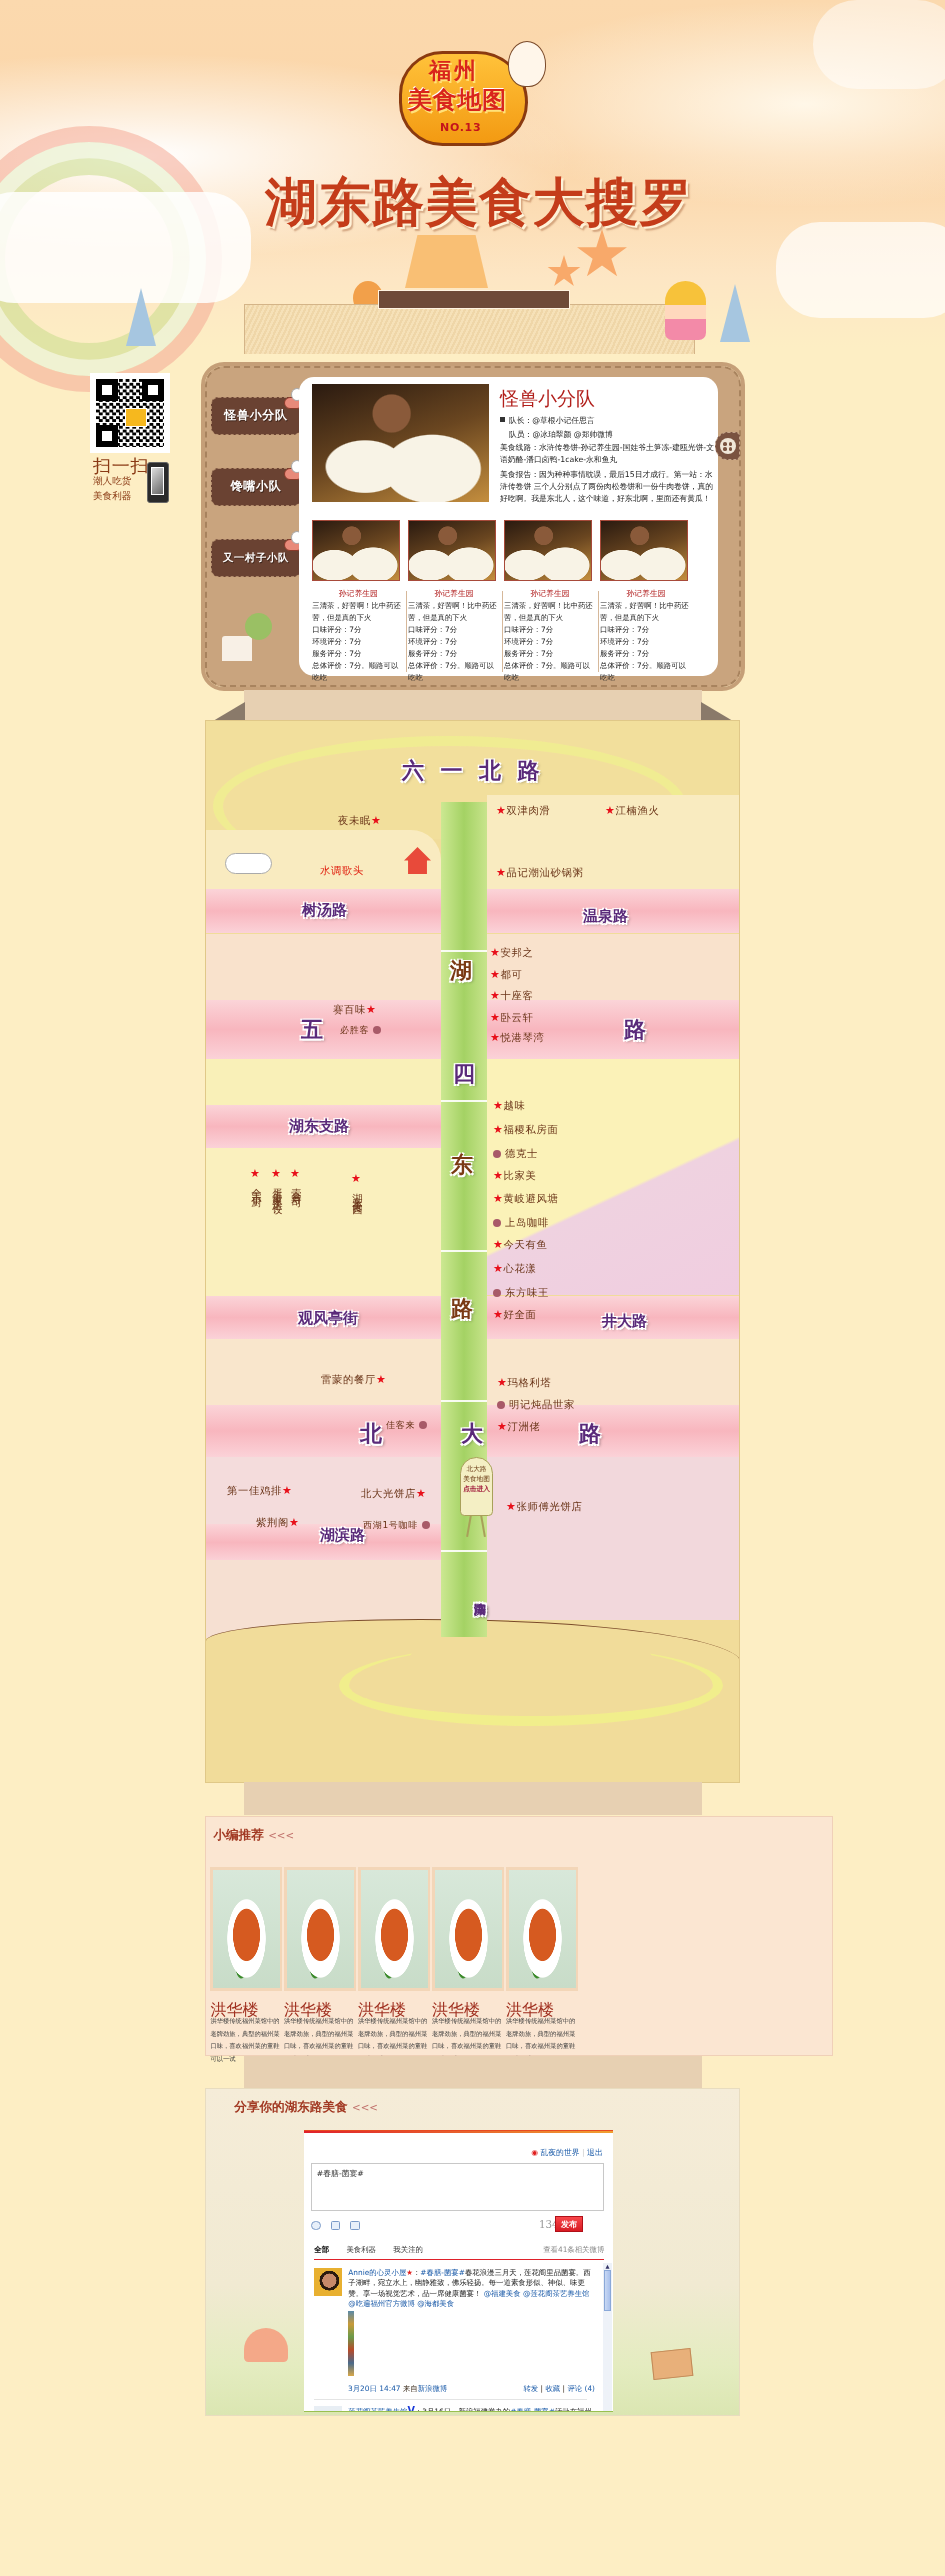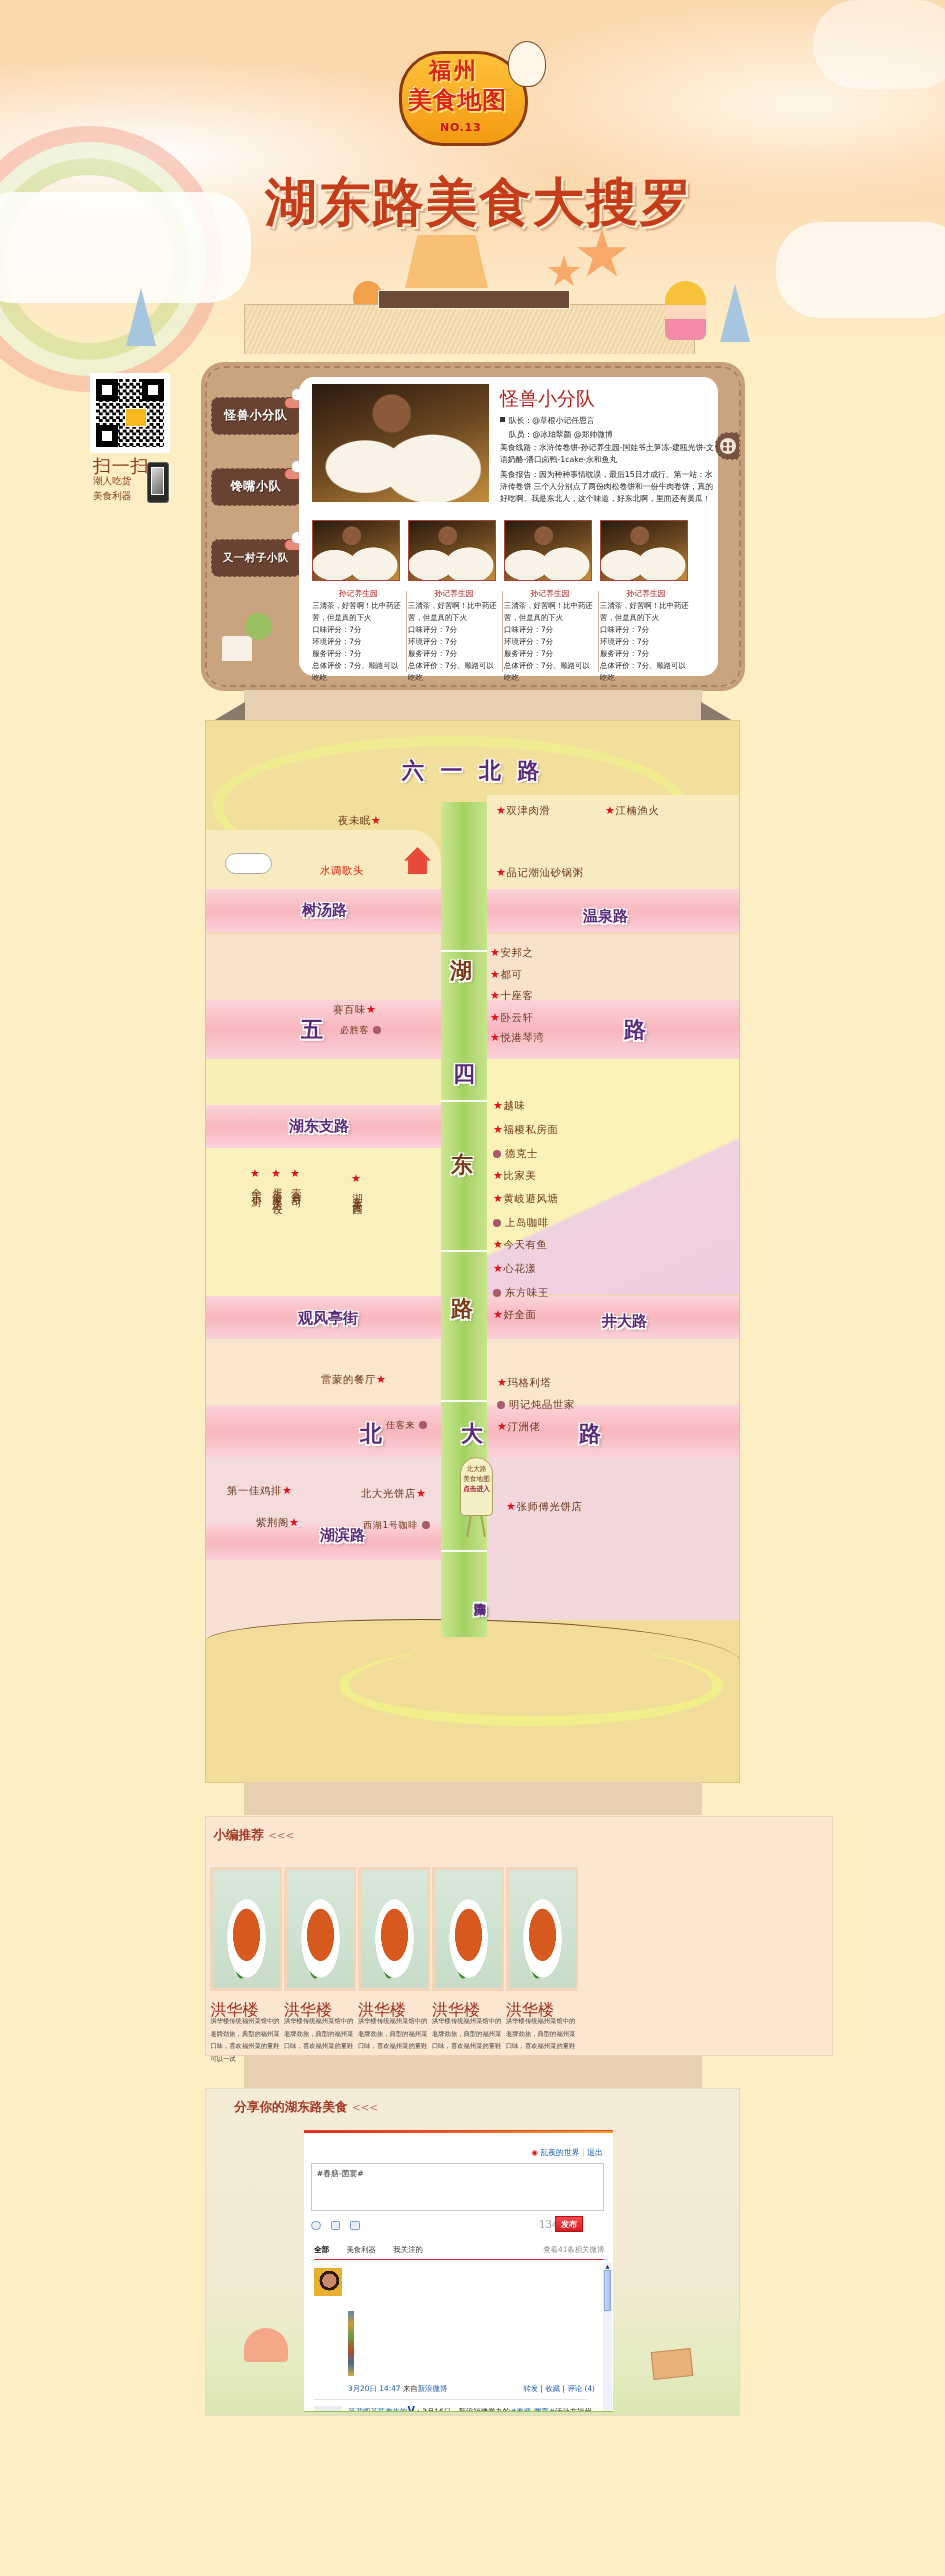--- a/index.html
+++ b/index.html
@@ -457,20 +457,24 @@
 
   <div class="abs wb-tabs">
     <span class="wb-tab active">全部</span>
     <span class="wb-tab">美食利器</span>
     <span class="wb-tab">我关注的</span>
     <span class="abs wb-more">查看41条相关微博</span>
   </div>
 
   <div class="abs post" style="top:137px;height:81px;">
     <div class="abs avatar" style="background:radial-gradient(circle at 55% 45%,#c88a6a 0 32%,#2a1a10 33% 45%,#e8b030 46%);"></div>
+    <div class="abs post-body">
+      <span class="link">Annie的心灵小屋</span><span style="color:#e02020;">★</span>：<span class="link">#春膳-菌宴#</span><span>春花浪漫三月天，莲花阁里品菌宴。西子湖畔，宛立水上，幽静雅致，佛乐轻扬。每一道素食形似、神似、味更赞。享一场视觉艺术，品一席健康菌宴！</span>
+      <span class="link">@福建美食 @莲花阁茶艺养生馆 @吃遍福州官方微博 @海都美食</span>
+    </div>
   </div>
   <div class="abs post-strip" style="left:44px;top:180px;height:65px;"></div>
   <div class="abs" style="left:44px;top:253px;width:247px;font-size:7.4px;">
     <span class="link">3月20日 14:47</span>
     <span>来自</span><span class="link">新浪微博</span>
     <span style="float:right;">
       <span class="link">转发</span> |
       <span class="link">收藏</span> |
       <span class="link">评论 (4)</span>
     </span>

